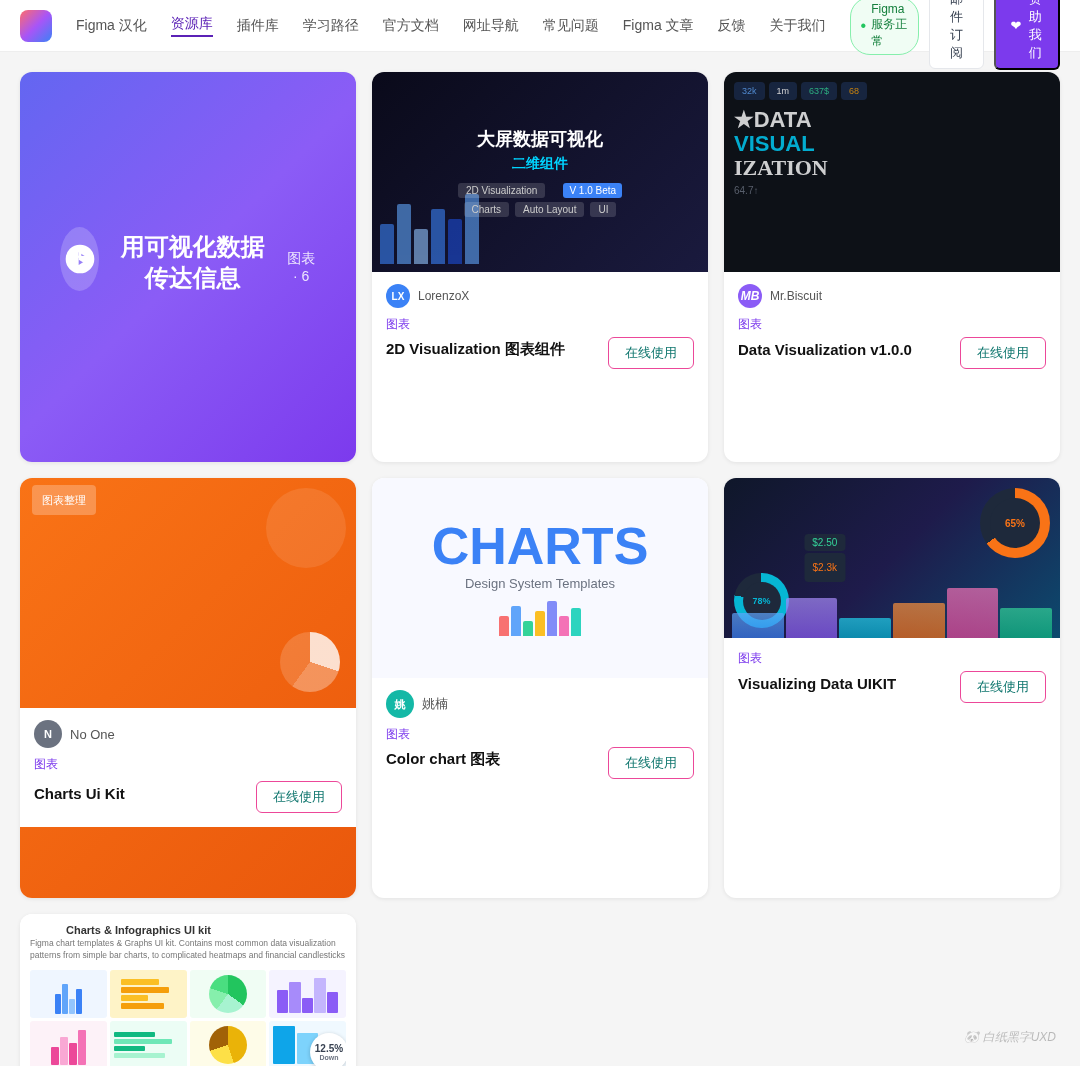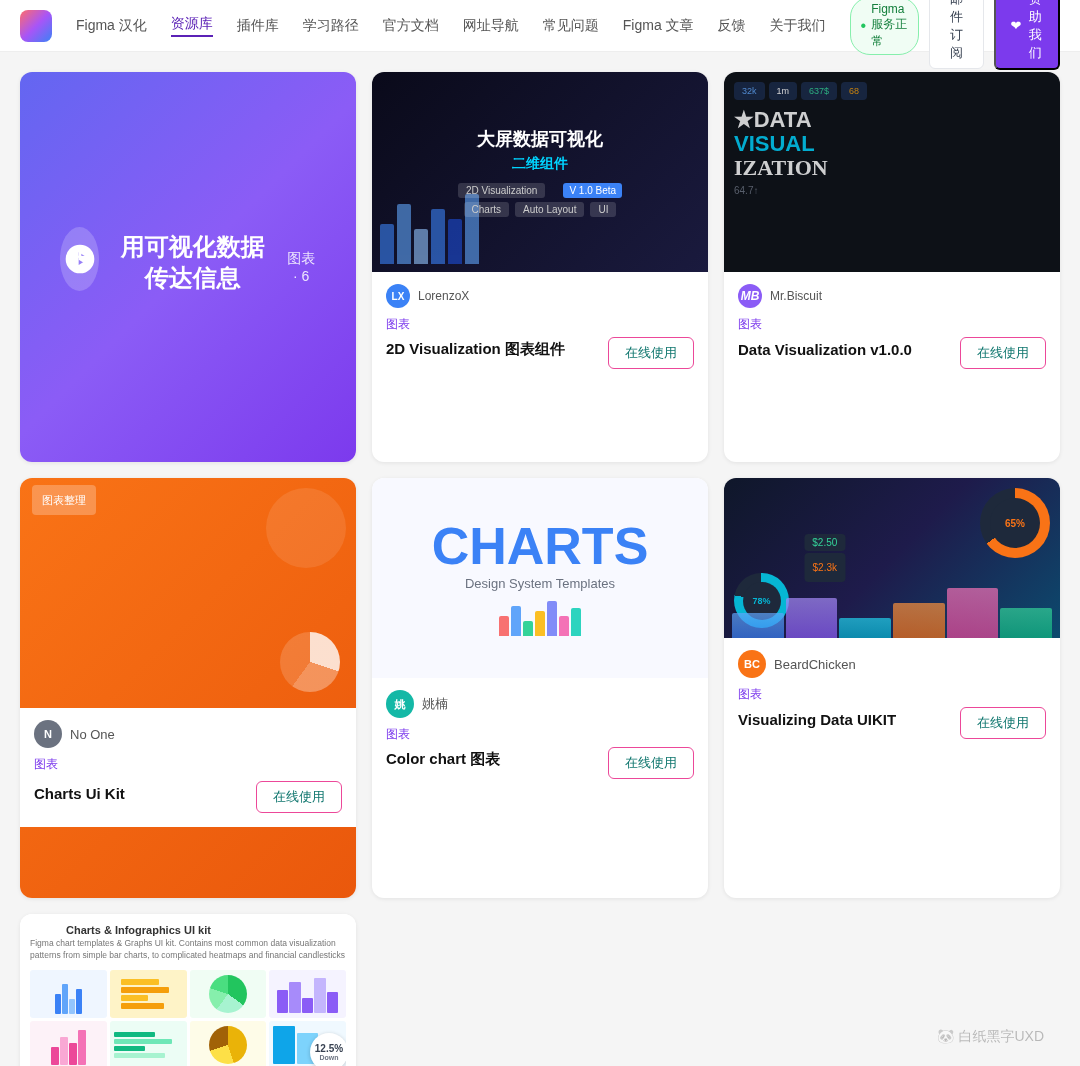--- a/index.html
+++ b/index.html
@@ -44,21 +44,21 @@
     
     .thumb-2d { background: linear-gradient(135deg, #0a0a1a 0%, #1a1a3e 100%); height: 200px; position: relative; display: flex; flex-direction: column; align-items: center; justify-content: center; overflow: hidden; }
 
     
     .thumb-datav { background: #0d1117; height: 200px; display: flex; align-items: center; justify-content: center; overflow: hidden; }
 
     
     .thumb-visdata { background: linear-gradient(135deg, #1a1a3e 0%, #2d1b69 50%, #1e3a5f 100%); height: 200px; display: flex; align-items: center; justify-content: center; overflow: hidden; }
 
     
-    .watermark { position: fixed; bottom: 20px; right: 36px; color: rgba(0,0,0,0.25); font-size: 14px; }
+    .watermark { position: fixed; bottom: 20px; right: 24px; color: rgba(0,0,0,0.25); font-size: 12px; font-style: italic; }
 
     
     .av-blue { background: #3b82f6; }
     .av-orange { background: #f97316; }
     .av-purple { background: #8b5cf6; }
     .av-teal { background: #14b8a6; }
     .av-gray { background: #6b7280; }
 
     
     .abs-deco { position: absolute; right: 10px; top: 10px; width: 80px; height: 80px; border-radius: 50%; background: rgba(255,255,255,0.1); }
@@ -244,24 +244,20 @@
       <div style="position:absolute;bottom:0;left:0;right:0;display:flex;align-items:flex-end;gap:2px;padding:0 8px;">
         <div style="flex:1;height:25px;background:linear-gradient(to top,#3b82f6,#60a5fa);border-radius:2px 2px 0 0;opacity:0.7;"></div>
         <div style="flex:1;height:40px;background:linear-gradient(to top,#8b5cf6,#a78bfa);border-radius:2px 2px 0 0;opacity:0.7;"></div>
         <div style="flex:1;height:20px;background:linear-gradient(to top,#06b6d4,#22d3ee);border-radius:2px 2px 0 0;opacity:0.7;"></div>
         <div style="flex:1;height:35px;background:linear-gradient(to top,#f97316,#fb923c);border-radius:2px 2px 0 0;opacity:0.7;"></div>
         <div style="flex:1;height:50px;background:linear-gradient(to top,#ec4899,#f472b6);border-radius:2px 2px 0 0;opacity:0.7;"></div>
         <div style="flex:1;height:30px;background:linear-gradient(to top,#10b981,#34d399);border-radius:2px 2px 0 0;opacity:0.7;"></div>
       </div>
     </div>
     <div class="card-body">
-      <div class="author" style="margin-bottom:8px;">
-        <div class="avatar av-orange">BC</div>
-        <span>BeardChicken</span>
-      </div>
       <div class="card-tag">图表</div>
       <div class="card-footer">
         <div class="card-title">Visualizing Data UIKIT</div>
         <button class="btn-use">在线使用</button>
       </div>
     </div>
   </div>
 
   <div class="card card-infographic" style="grid-column:1;">
     <div style="width:100%;background:#fff;padding:10px;border-bottom:1px solid #f0f0f0;position:relative;">

